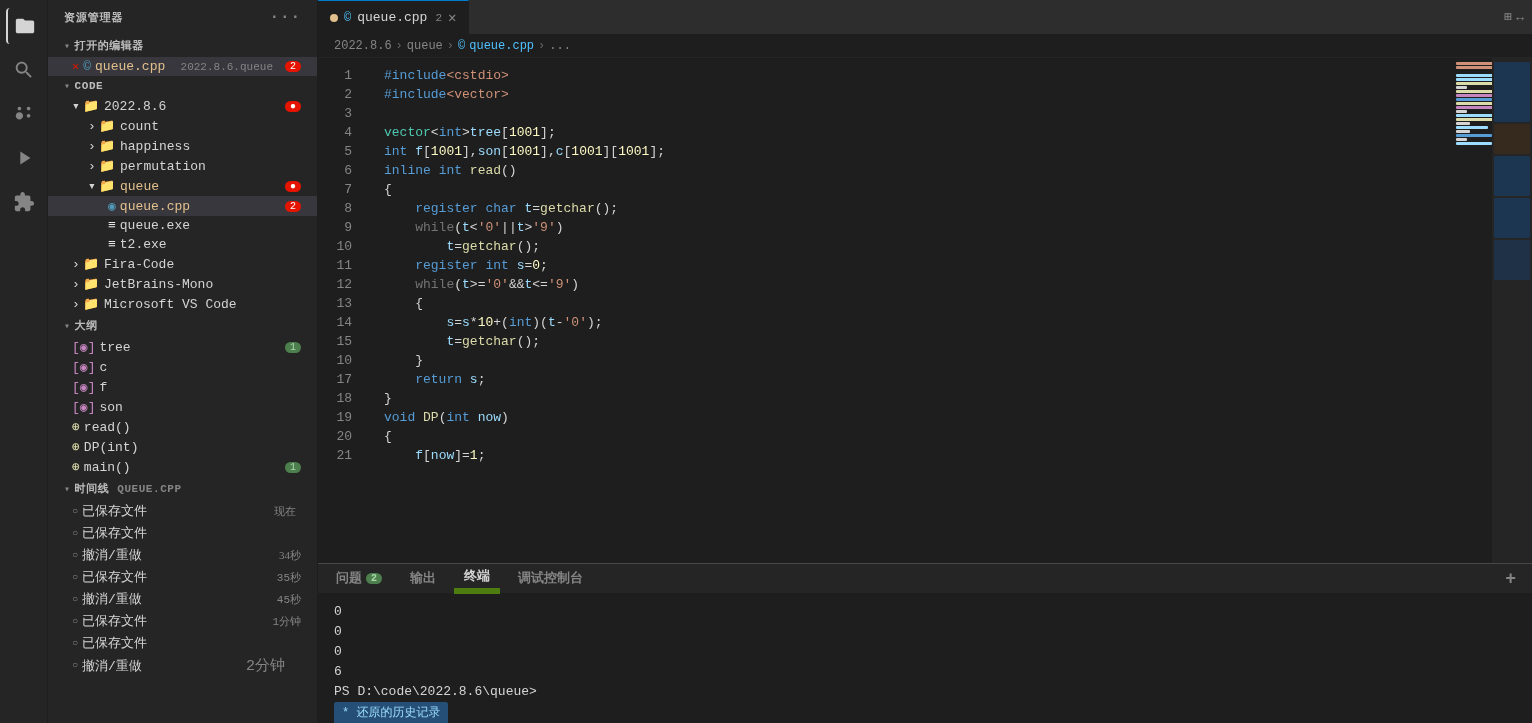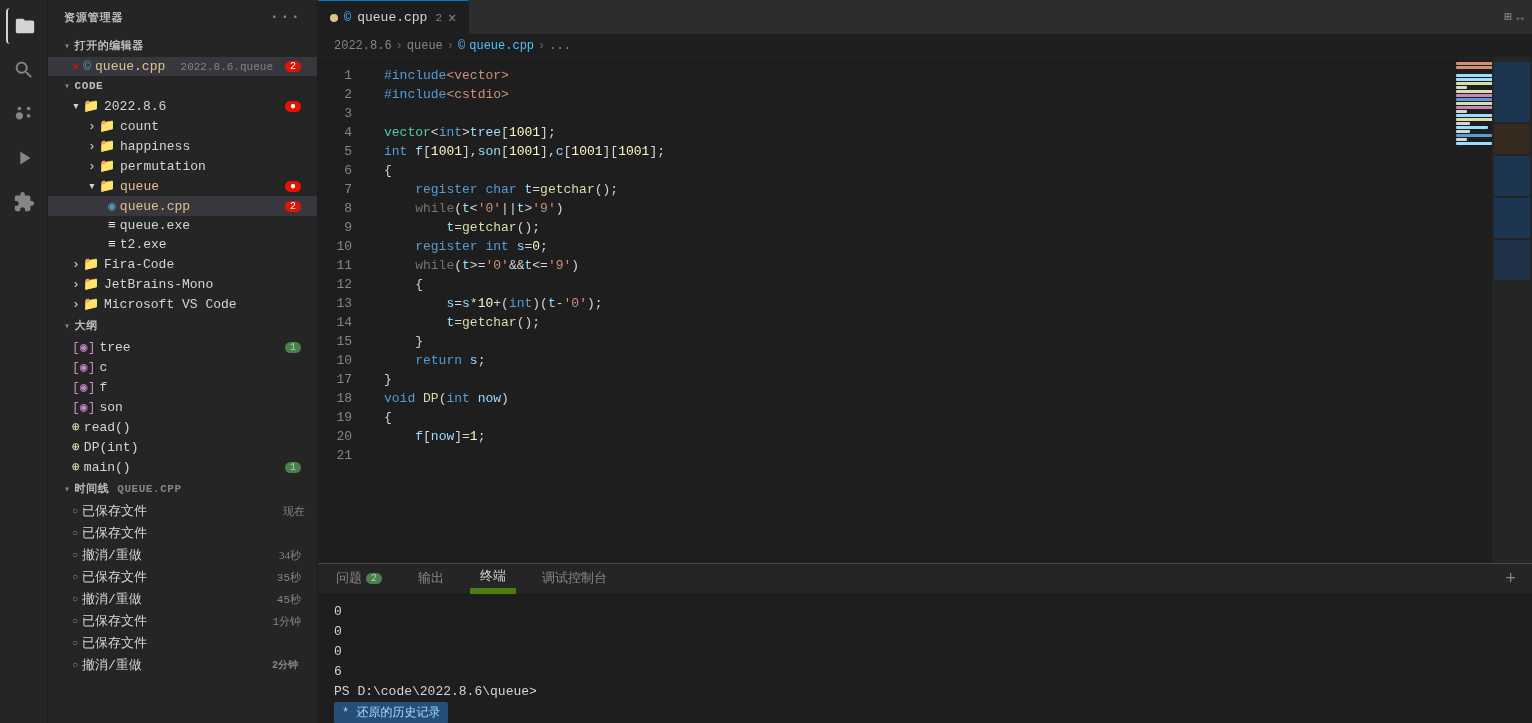--- a/index.html
+++ b/index.html
@@ -206,21 +206,22 @@
       flex-direction: column;
       flex-shrink: 0;
     }
     .panel-tabs {
       display: flex;
       align-items: center;
       background: #252526;
       height: 30px;
       border-bottom: 1px solid #1e1e1e;
       padding: 0 8px;
-      gap: 16px;
+      gap: 8px;
+      font-weight: bold;
     }
     .panel-tab {
       padding: 0 10px;
       height: 30px;
       display: flex;
       align-items: center;
       cursor: pointer;
       font-size: 13px;
       color: #858585;
       border-bottom: 1px solid transparent;
@@ -424,21 +425,21 @@
   <div class="section-header">
     <span class="chevron">▾</span>
     <span>时间线</span>
     <span style="color:#858585; margin-left:4px; font-size:11px;">queue.cpp</span>
   </div>
   <div class="tree-item" style="padding-left: 24px; justify-content: space-between;">
     <span style="display:flex; align-items:center; gap:4px;">
       <span style="color:#858585; font-size:10px;">○</span>
       <span>已保存文件</span>
     </span>
-    <span style="color:#858585; font-size:11px; margin-right:4px;font-family:Liberation Serif, serif;">现在</span>
+    <span style="color:#858585; font-size:11px; margin-right:13px;font-family:Liberation Serif, serif;">现在</span>
   </div>
   <div class="tree-item" style="padding-left: 24px;">
     <span style="color:#858585; font-size:10px;">○</span>
     <span>已保存文件</span>
   </div>
   <div class="tree-item" style="padding-left: 24px; justify-content: space-between;">
     <span style="display:flex; align-items:center; gap:4px;">
       <span style="color:#858585; font-size:10px;">○</span>
       <span>撤消/重做</span>
     </span>
@@ -467,21 +468,21 @@
   </div>
   <div class="tree-item" style="padding-left: 24px;">
     <span style="color:#858585; font-size:10px;">○</span>
     <span>已保存文件</span>
   </div>
   <div class="tree-item" style="padding-left: 24px; justify-content: space-between;">
     <span style="display:flex; align-items:center; gap:4px;">
       <span style="color:#858585; font-size:10px;">○</span>
       <span>撤消/重做</span>
     </span>
-    <span style="color:#858585; font-size:10px; margin-right:11px;font-weight:bold;">2分钟</span>
+    <span style="color:#858585; font-size:15px; margin-right:24px;">2分钟</span>
   </div>
 </div>
 
 <div class="main">
 
   <div class="tab-bar">
     <div class="tab active">
       <span class="dot"></span>
       <span style="color:#4fc1ff; font-size:12px;">©</span>
       <span>queue.cpp</span>
@@ -527,25 +528,26 @@
         <div>15</div>
         <div>10</div>
         <div>17</div>
         <div>18</div>
         <div>19</div>
         <div>20</div>
         <div>21</div>
       </div>
 
       <div class="code-content">
+        <span class="code-line"><span class="kw">#include</span><span class="inc-path">&lt;cstdio&gt;</span></span>
         <span class="code-line"><span class="kw">#include</span><span class="inc-path">&lt;vector&gt;</span></span>
-        <span class="code-line"><span class="kw">#include</span><span class="inc-path">&lt;cstdio&gt;</span></span>
         <span class="code-line"> </span>
         <span class="code-line"><span class="type">vector</span><span class="plain">&lt;</span><span class="kw">int</span><span class="plain">&gt;</span><span class="var">tree</span><span class="plain">[</span><span class="num">1001</span><span class="plain">];</span></span>
         <span class="code-line"><span class="kw">int</span> <span class="var">f</span><span class="plain">[</span><span class="num">1001</span><span class="plain">],</span><span class="var">son</span><span class="plain">[</span><span class="num">1001</span><span class="plain">],</span><span class="var">c</span><span class="plain">[</span><span class="num">1001</span><span class="plain">][</span><span class="num">1001</span><span class="plain">];</span></span>
+        <span class="code-line"><span class="kw">inline</span> <span class="kw">int</span> <span class="fn">read</span><span class="plain">()</span></span>
         <span class="code-line"><span class="plain">{</span></span>
         <span class="code-line"><span class="plain">    </span><span class="kw">register</span> <span class="kw">char</span> <span class="var">t</span><span class="plain">=</span><span class="fn">getchar</span><span class="plain">();</span></span>
         <span class="code-line"><span class="plain">    </span><span class="kw2">while</span><span class="plain">(</span><span class="var">t</span><span class="plain">&lt;</span><span class="str">'0'</span><span class="plain">||</span><span class="var">t</span><span class="plain">&gt;</span><span class="str">'9'</span><span class="plain">)</span></span>
         <span class="code-line"><span class="plain">        </span><span class="var">t</span><span class="plain">=</span><span class="fn">getchar</span><span class="plain">();</span></span>
         <span class="code-line"><span class="plain">    </span><span class="kw">register</span> <span class="kw">int</span> <span class="var">s</span><span class="plain">=</span><span class="num">0</span><span class="plain">;</span></span>
         <span class="code-line"><span class="plain">    </span><span class="kw2">while</span><span class="plain">(</span><span class="var">t</span><span class="plain">&gt;=</span><span class="str">'0'</span><span class="plain">&amp;&amp;</span><span class="var">t</span><span class="plain">&lt;=</span><span class="str">'9'</span><span class="plain">)</span></span>
         <span class="code-line"><span class="plain">    {</span></span>
         <span class="code-line"><span class="plain">        </span><span class="var">s</span><span class="plain">=</span><span class="var">s</span><span class="plain">*</span><span class="num">10</span><span class="plain">+(</span><span class="kw">int</span><span class="plain">)(</span><span class="var">t</span><span class="plain">-</span><span class="str">'0'</span><span class="plain">);</span></span>
         <span class="code-line"><span class="plain">        </span><span class="var">t</span><span class="plain">=</span><span class="fn">getchar</span><span class="plain">();</span></span>
         <span class="code-line"><span class="plain">    }</span></span>

